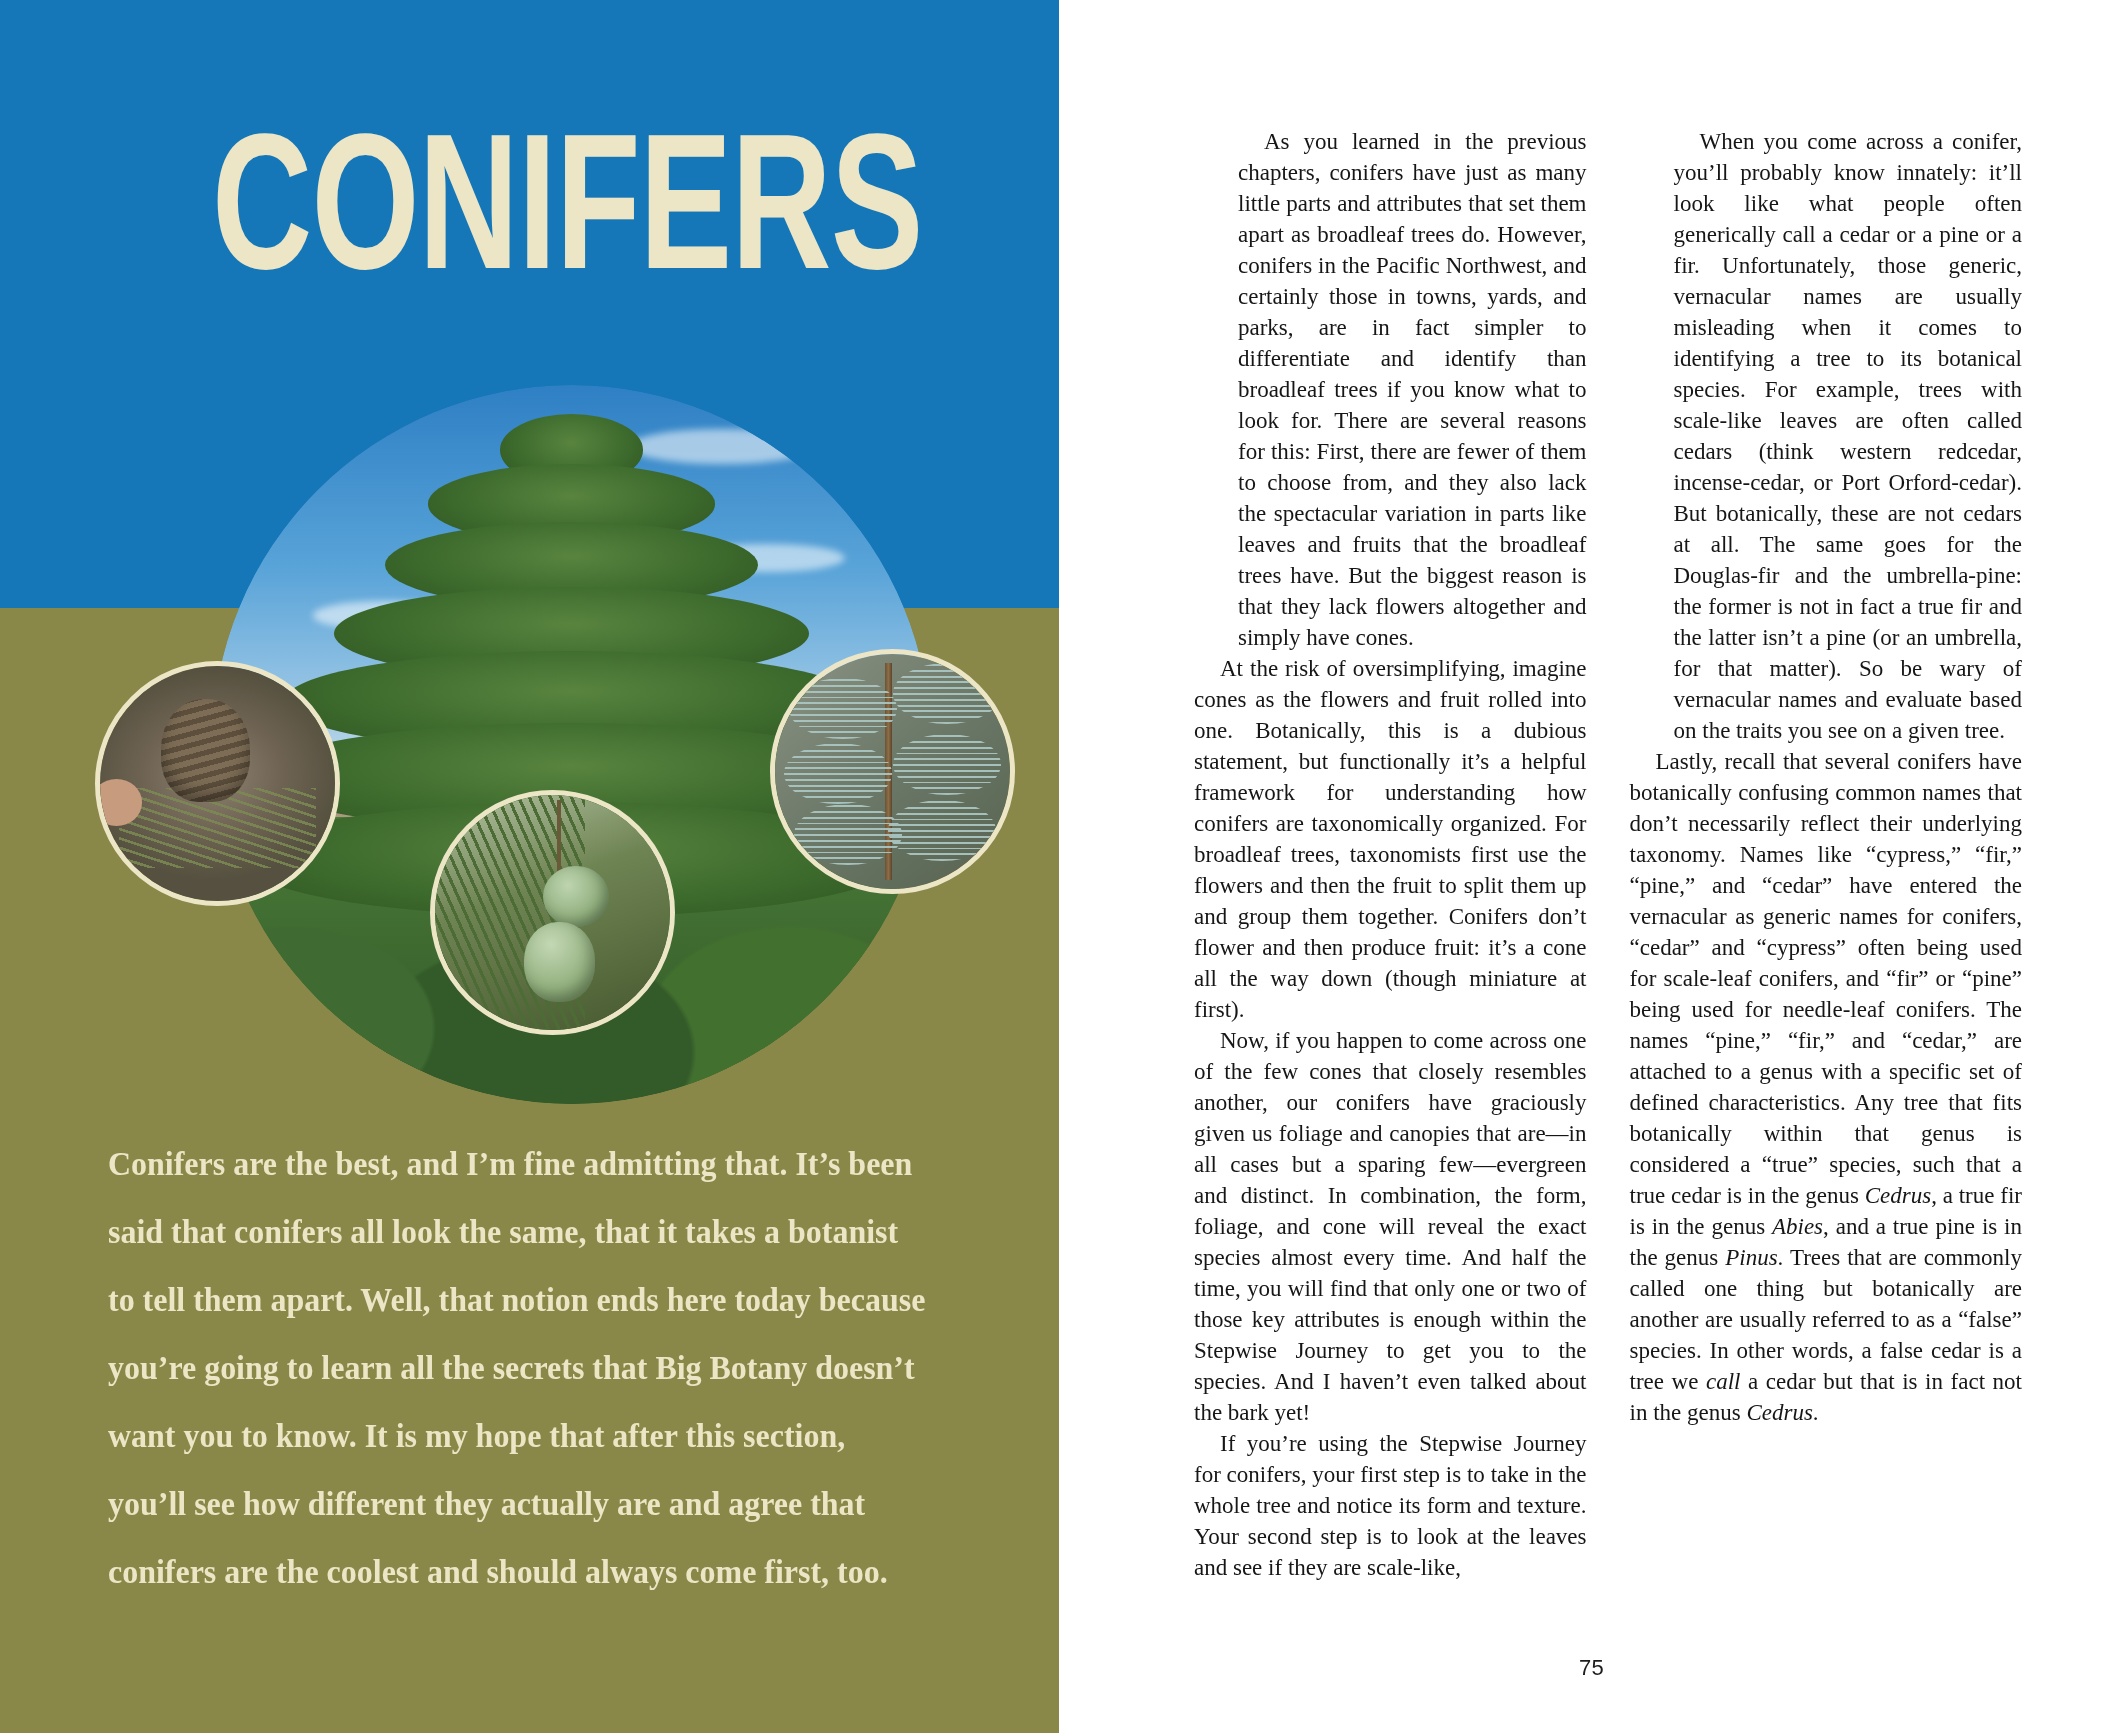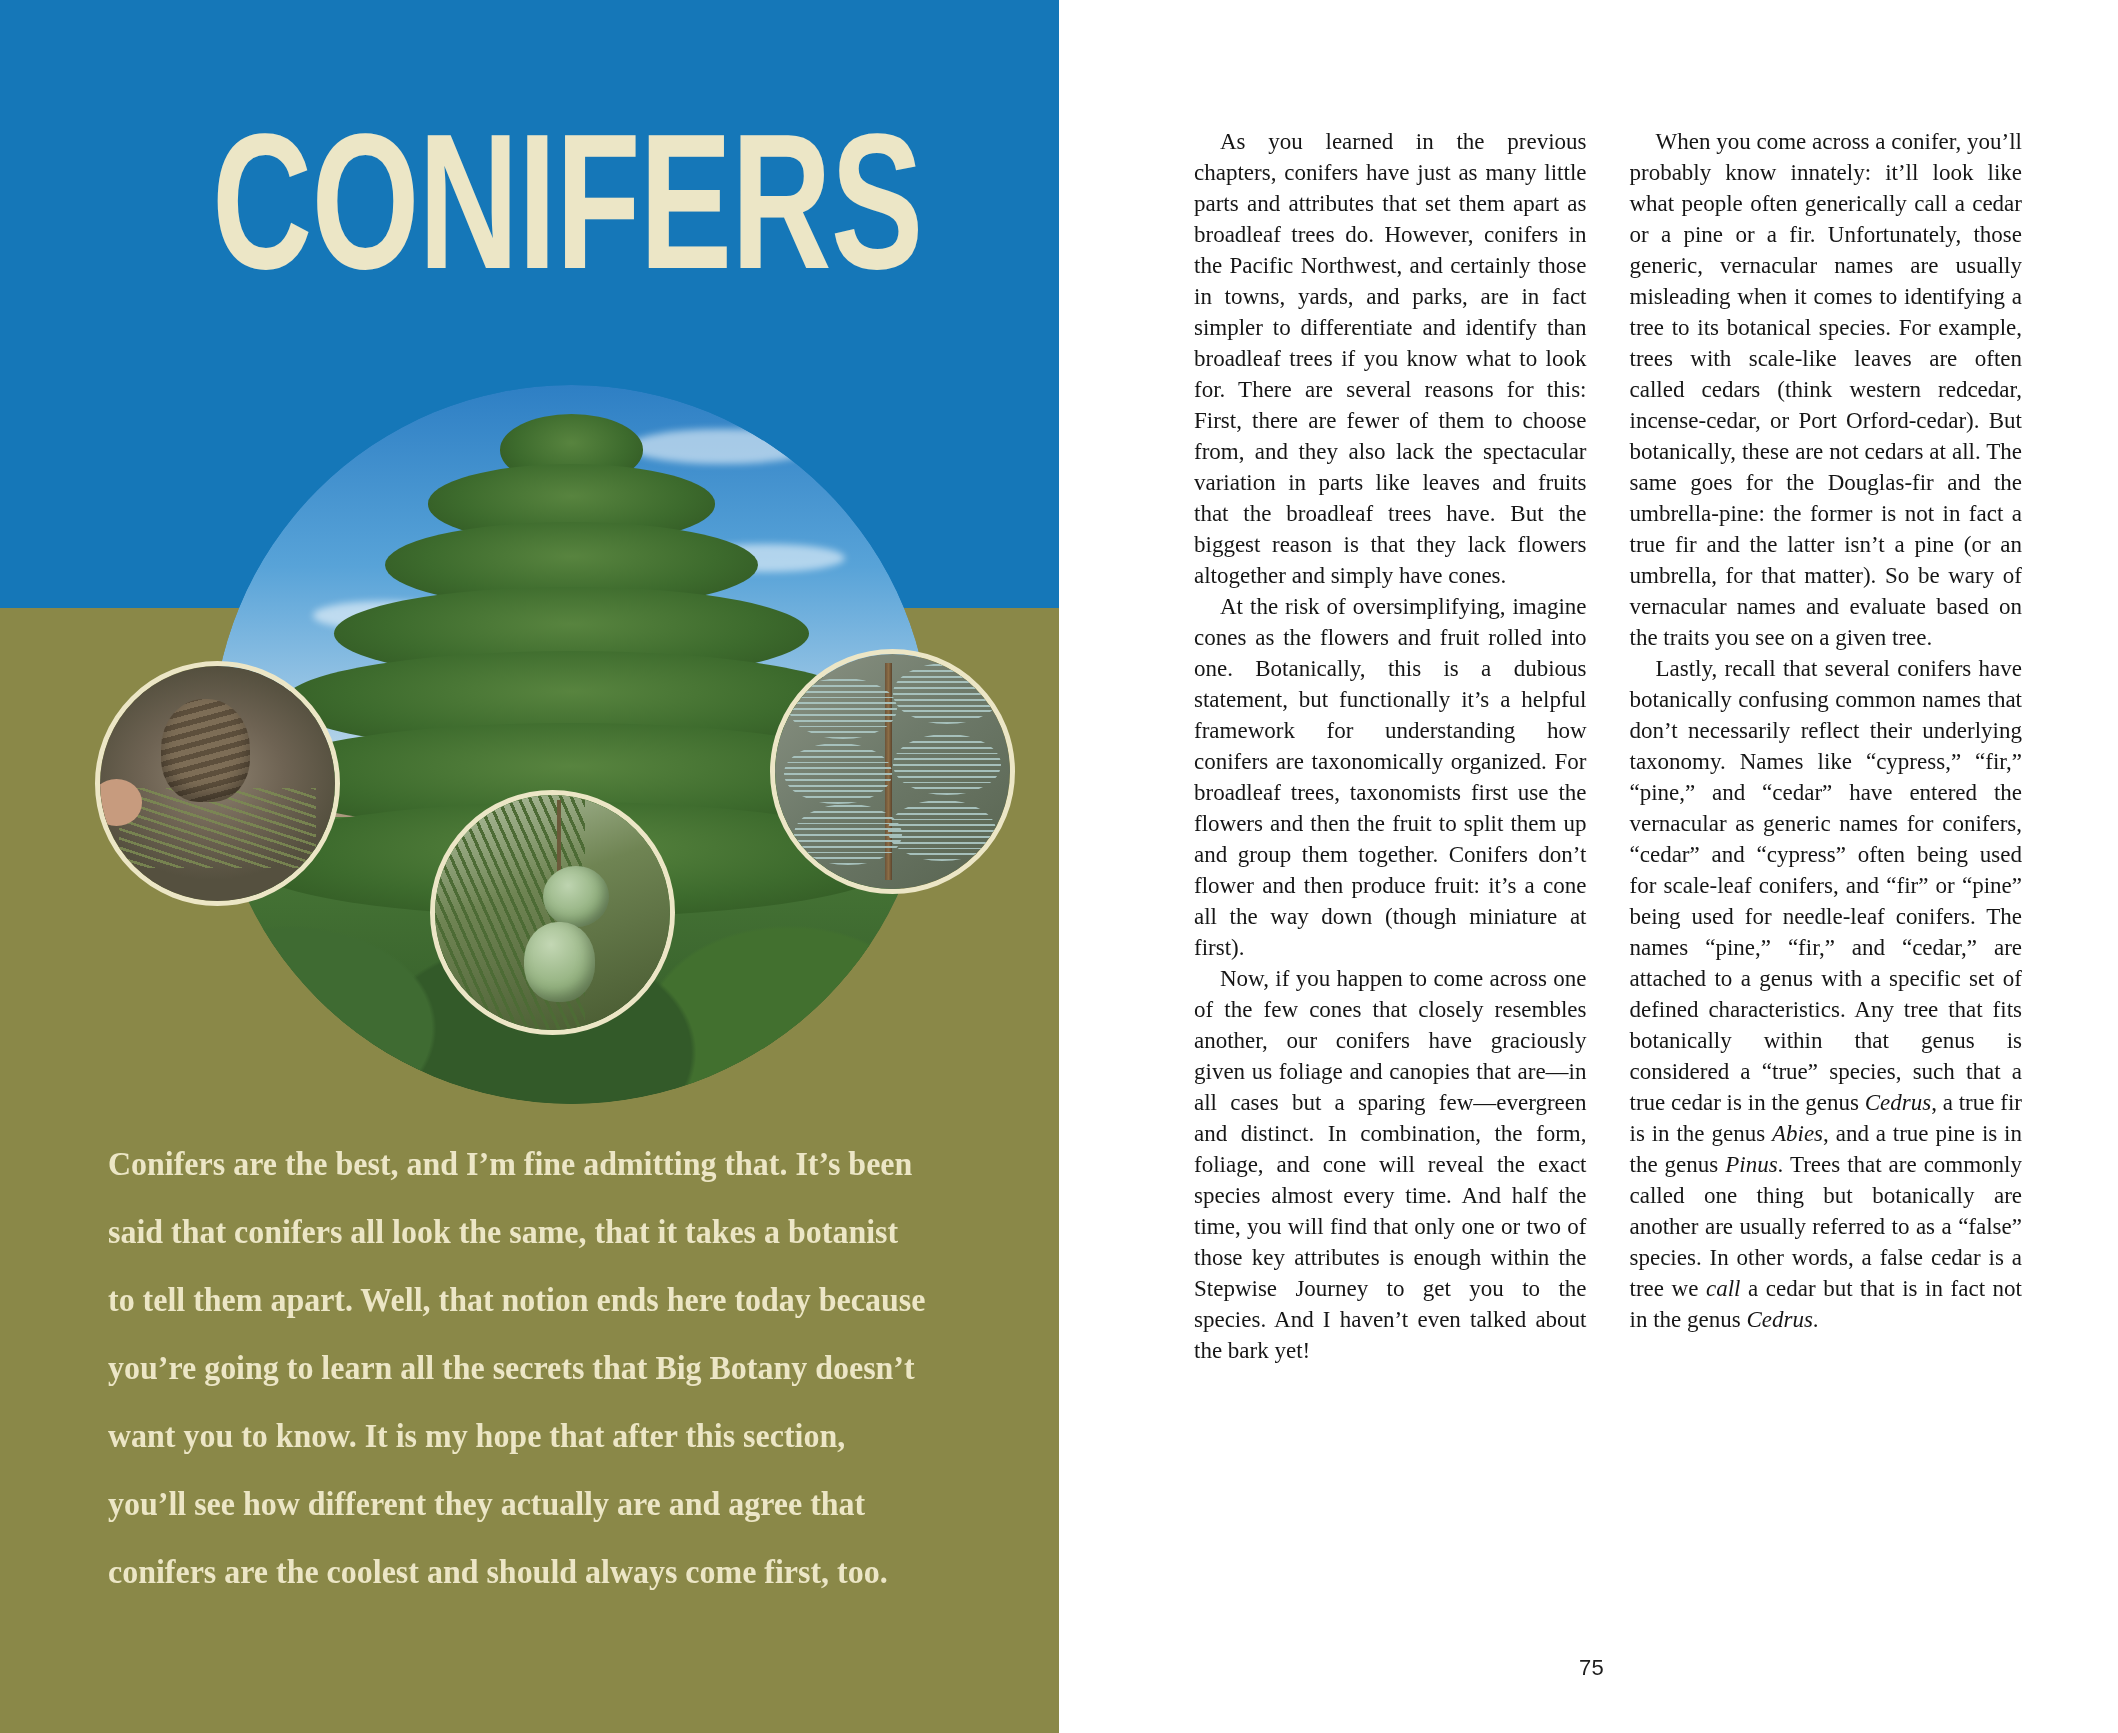--- a/index.html
+++ b/index.html
@@ -266,20 +266,21 @@
     line-height: 31px;
     color: #161616;
     hyphens: auto;
     -webkit-hyphens: auto;
   }
   .body-column p + p {
     text-indent: 26px;
   }
   .body-column p:first-child {
     text-indent: 26px;
+    margin-left: 44px;
   }
   .body-column em { }
 
   
   #page-folio {
     position: absolute;
     left: 1579px;
     top: 1655px;
     font-family: "Liberation Sans", sans-serif;
     font-size: 22px;
@@ -352,20 +353,21 @@
   </div>
 
   <div id="intro-statement">Conifers are the best, and I’m fine admitting that. It’s been said that conifers all look the same, that it takes a botanist to tell them apart. Well, that notion ends here today because you’re going to learn all the secrets that Big Botany doesn’t want you to know. It is my hope that after this section, you’ll see how different they actually are and agree that conifers are the coolest and should always come first, too.</div>
 </div>
 
 <div id="body-columns">
   <div class="body-column">
     <p>As you learned in the previous chapters, conifers have just as many little parts and attributes that set them apart as broadleaf trees do. However, conifers in the Pacific Northwest, and certainly those in towns, yards, and parks, are in fact simpler to differentiate and identify than broadleaf trees if you know what to look for. There are several reasons for this: First, there are fewer of them to choose from, and they also lack the spectacular variation in parts like leaves and fruits that the broadleaf trees have. But the biggest reason is that they lack flowers altogether and simply have cones.</p>
     <p>At the risk of oversimplifying, imagine cones as the flowers and fruit rolled into one. Botanically, this is a dubious statement, but functionally it’s a helpful framework for understanding how conifers are taxonomically organized. For broadleaf trees, taxonomists first use the flowers and then the fruit to split them up and group them together. Conifers don’t flower and then produce fruit: it’s a cone all the way down (though miniature at first).</p>
     <p>Now, if you happen to come across one of the few cones that closely resembles another, our conifers have graciously given us foliage and canopies that are—in all cases but a sparing few—evergreen and distinct. In combination, the form, foliage, and cone will reveal the exact species almost every time. And half the time, you will find that only one or two of those key attributes is enough within the Stepwise Journey to get you to the species. And I haven’t even talked about the bark yet!</p>
+    <p>If you’re using the Stepwise Journey for conifers, your first step is to take in the whole tree and notice its form and texture. Your second step is to look at the leaves and see if they are scale-like,</p>
   </div>
   <div class="body-column">
     <p>When you come across a conifer, you’ll probably know innately: it’ll look like what people often generically call a cedar or a pine or a fir. Unfortunately, those generic, vernacular names are usually misleading when it comes to identifying a tree to its botanical species. For example, trees with scale-like leaves are often called cedars (think western redcedar, incense-cedar, or Port Orford-cedar). But botanically, these are not cedars at all. The same goes for the Douglas-fir and the umbrella-pine: the former is not in fact a true fir and the latter isn’t a pine (or an umbrella, for that matter). So be wary of vernacular names and evaluate based on the traits you see on a given tree.</p>
     <p>Lastly, recall that several conifers have botanically confusing common names that don’t necessarily reflect their underlying taxonomy. Names like “cypress,” “fir,” “pine,” and “cedar” have entered the vernacular as generic names for conifers, “cedar” and “cypress” often being used for scale-leaf conifers, and “fir” or “pine” being used for needle-leaf conifers. The names “pine,” “fir,” and “cedar,” are attached to a genus with a specific set of defined characteristics. Any tree that fits botanically within that genus is considered a “true” species, such that a true cedar is in the genus <em>Cedrus</em>, a true fir is in the genus <em>Abies</em>, and a true pine is in the genus <em>Pinus</em>. Trees that are commonly called one thing but botanically are another are usually referred to as a “false” species. In other words, a false cedar is a tree we <em>call</em> a cedar but that is in fact not in the genus <em>Cedrus</em>.</p>
   </div>
 </div>
 
 <div id="page-folio">75</div>
 
 

